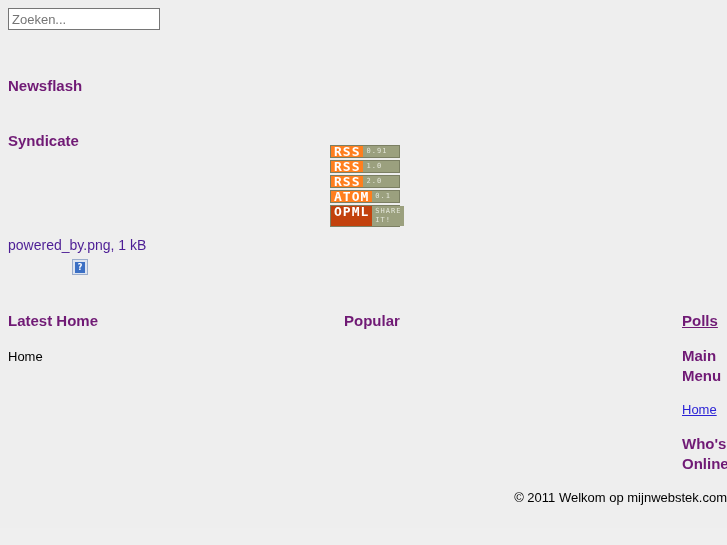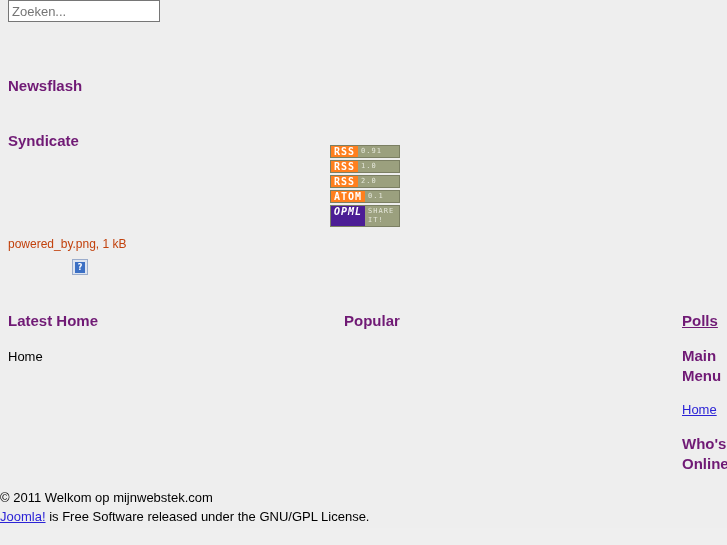--- a/index.html
+++ b/index.html
@@ -14,21 +14,21 @@
     font-size: 13px;
     color: #000000;
     overflow: hidden;
     position: relative;
   }
 
   
   #search-area {
     position: absolute;
     left: 8px;
-    top: 0;
+    top: 8px;
   }
   #search-input {
     width: 144px;
     height: 16px;
     padding: 2px 3px;
     font-family: "Liberation Sans", sans-serif;
     font-size: 13px;
     color: #000;
     background: #ffffff;
     border: 1px solid #767676;
@@ -70,53 +70,52 @@
     display: flex;
     align-items: stretch;
     margin-bottom: 2px;
     border: 1px solid #7b7f63;
     width: 70px;
     box-sizing: border-box;
     background: #9ba07e;
   }
   .badge-tag {
     font-family: "DejaVu Sans Mono", monospace;
-    font-size: 10px;
+    font-size: 13px;
     font-weight: bold;
     letter-spacing: 1px;
     color: #ffffff;
     background: #ff7f1e;
     padding: 1px 3px 1px 3px;
     line-height: 9px;
     display: inline-block;
   }
   .badge-tag.opml {
-    background: #4c1d95;
-    font-style: italic;
+    background: #c2410c;
   }
   .badge-value {
     font-family: "DejaVu Sans Mono", monospace;
     font-size: 7px;
     font-weight: normal;
     letter-spacing: 1px;
     color: #e4e6da;
     background: #9ba07e;
     padding: 1px 3px;
     line-height: 9px;
     flex: 1 1 auto;
     display: inline-block;
   }
 
   
   #powered-by-caption {
     position: absolute;
     left: 8px;
     top: 237px;
-    font-size: 12px;
-    color: #c2410c;
+    font-size: 14px;
+    color: #4c1d95;
   }
   #broken-image-icon {
     position: absolute;
     left: 72px;
     top: 259px;
     width: 16px;
     height: 16px;
     background: #dde4f0;
     border: 1px solid #9aaccc;
     box-sizing: border-box;
@@ -195,21 +194,21 @@
     width: 48px;
     line-height: 20px;
   }
 
   
   #footer {
     position: absolute;
     left: 0;
     top: 488px;
     width: 727px;
-    text-align: left;
+    text-align: right;
     font-size: 13px;
     line-height: 19px;
     color: #000;
   }
   #footer a {
     color: #2b23d6;
     text-decoration: underline;
   }
   #page-bottom-strip {
     position: absolute;
@@ -275,16 +274,15 @@
 <ul id="mainmenu-list">
   <li>
     <a href="#">Home</a>
   </li>
 </ul>
 
 <h3 id="whosonline-heading" class="module-heading">Who's Online</h3>
 
 <div id="footer">
   <div>© 2011 Welkom op mijnwebstek.com</div>
-  <div><a href="#">Joomla!</a><span> is Free Software released under the GNU/GPL License.</span></div>
 </div>
 
 <div id="page-bottom-strip"></div>
 
 </body></html>

